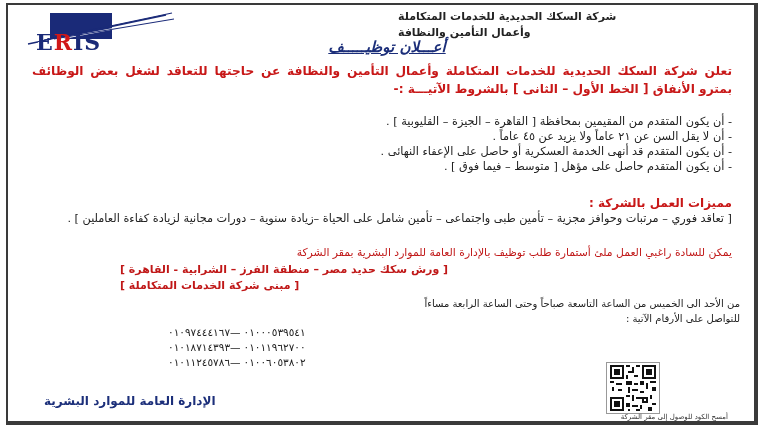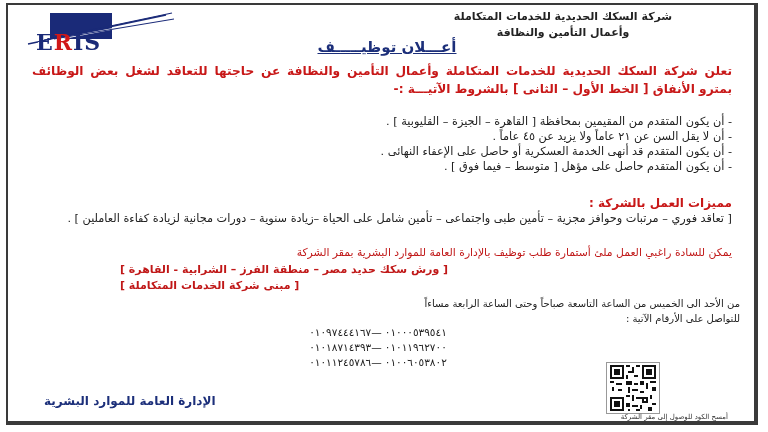--- a/index.html
+++ b/index.html
@@ -3,31 +3,31 @@
 <meta charset="utf-8">
 <style>
   html, body { margin:0; padding:0; background:#ffffff; }
   body { width:768px; height:432px; overflow:hidden; position:relative; font-family:"DejaVu Sans", sans-serif; }
   .frame { position:absolute; left:6px; top:3px; width:752px; height:422px; border:2px solid #3a3a3a; border-right-width:4px; border-bottom-width:4px; background:#fff; box-sizing:border-box; }
   .abs { position:absolute; }
   .rtl { direction:rtl; unicode-bidi:embed; }
   .logo { left:26px; top:10px; width:160px; height:45px; }
   .logo-text { position:absolute; left:10px; top:21px; font-family:"DejaVu Serif", serif; font-weight:bold; font-size:22px; letter-spacing:1px; color:#1a2a78; line-height:1; }
   .logo-text .r { color:#d01818; }
-  .company { right:40px; top:9px; font-size:11px; font-weight:bold; color:#222; text-align:center; line-height:16px; width:330px; }
-  .title { left:262px; top:38px; width:250px; text-align:center; font-size:15px; font-weight:bold; color:#1c2f7a; text-decoration:underline; }
+  .company { right:40px; top:9px; font-size:11px; font-weight:bold; color:#222; text-align:left; line-height:16px; width:330px; }
+  .title { left:262px; top:38px; width:250px; text-align:center; font-size:15px; font-weight:bold; color:#1c2f7a; text-decoration:underline;font-style:italic; }
   .intro { right:36px; top:63px; width:700px; font-size:12.2px; font-weight:bold; color:#c81818; line-height:17.5px; text-align:justify; }
   .conds { right:36px; top:114px; width:700px; font-size:11.3px; color:#222; line-height:15px; }
   .sub { right:36px; top:196px; width:700px; font-size:12px; font-weight:bold; color:#c81818; }
   .benefits { right:36px; top:211px; width:700px; font-size:11.3px; color:#222; line-height:16px; text-align:justify; }
   .apply { right:36px; top:245px; width:700px; font-size:10.8px; color:#c01818; line-height:15px; }
   .loc { left:120px; top:262px; width:540px; text-align:left; font-size:11px; font-weight:bold; color:#c01818; line-height:16px; }
   .hours { right:28px; top:296px; width:700px; font-size:10px; color:#222; line-height:15px; }
   .phones { left:168px; top:325px; width:420px; font-size:10.5px; color:#222; line-height:15px; letter-spacing:3px; direction:ltr; }
-  .phone-row { display:flex; justify-content:center; }
+  .phone-row { display:flex; justify-content:flex-start; }
   .qr { left:606px; top:362px; width:52px; height:50px; border:1px solid #999; background:#fff; }
   .qr-caption { left:588px; top:413px; width:140px; font-size:7px; color:#333; text-align:right; }
   .signature { left:44px; top:394px; font-size:12px; font-weight:bold; color:#1c2f7a; }
 </style>
 </head>
 <body>
 
 <div class="frame"></div>
 
 <div class="abs logo">

